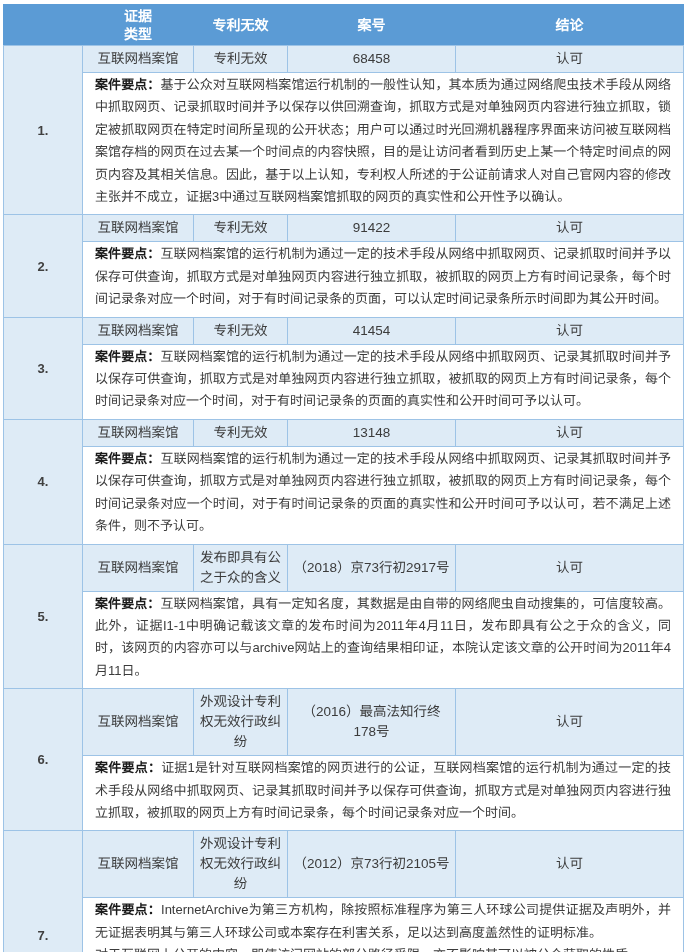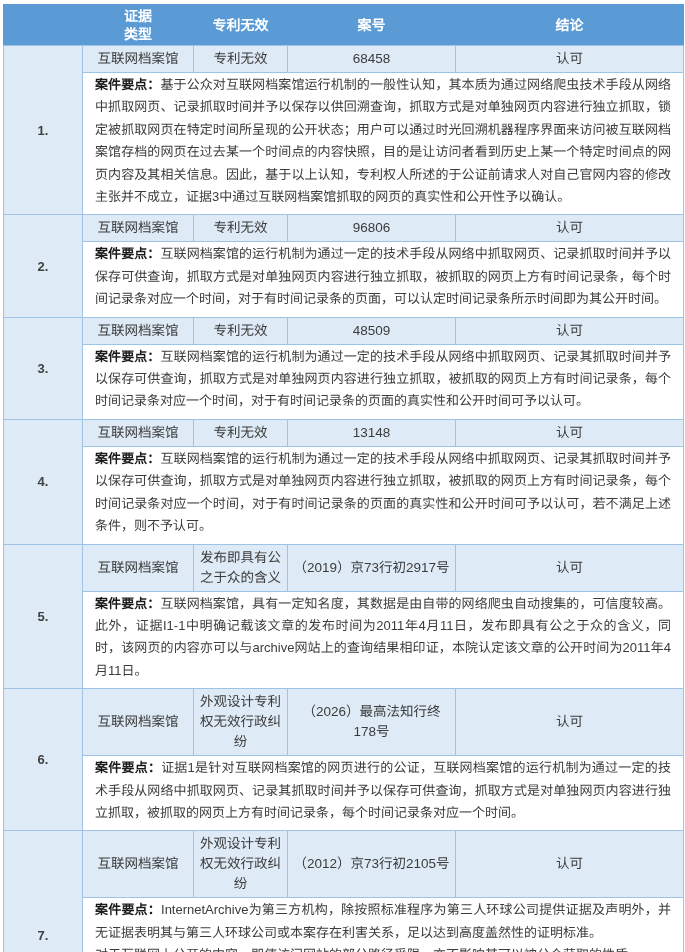--- a/index.html
+++ b/index.html
@@ -107,32 +107,32 @@
         <td class="val">认可</td>
       </tr>
       <tr class="kp">
         <td class="kpcell" colspan="4"><b class="kp-label">案件要点：</b><span class="kp-text">基于公众对互联网档案馆运行机制的一般性认知，其本质为通过网络爬虫技术手段从网络中抓取网页、记录抓取时间并予以保存以供回溯查询，抓取方式是对单独网页内容进行独立抓取，锁定被抓取网页在特定时间所呈现的公开状态；用户可以通过时光回溯机器程序界面来访问被互联网档案馆存档的网页在过去某一个时间点的内容快照，目的是让访问者看到历史上某一个特定时间点的网页内容及其相关信息。因此，基于以上认知，专利权人所述的于公证前请求人对自己官网内容的修改主张并不成立，证据3中通过互联网档案馆抓取的网页的真实性和公开性予以确认。</span></td>
       </tr>
 
       <tr class="info">
         <td class="num" rowspan="2">2.</td>
         <td class="val">互联网档案馆</td>
         <td class="val">专利无效</td>
-        <td class="val">96806</td>
+        <td class="val">91422</td>
         <td class="val">认可</td>
       </tr>
       <tr class="kp">
         <td class="kpcell" colspan="4"><b class="kp-label">案件要点：</b><span class="kp-text">互联网档案馆的运行机制为通过一定的技术手段从网络中抓取网页、记录抓取时间并予以保存可供查询，抓取方式是对单独网页内容进行独立抓取，被抓取的网页上方有时间记录条，每个时间记录条对应一个时间，对于有时间记录条的页面，可以认定时间记录条所示时间即为其公开时间。</span></td>
       </tr>
 
       <tr class="info">
         <td class="num" rowspan="2">3.</td>
         <td class="val">互联网档案馆</td>
         <td class="val">专利无效</td>
-        <td class="val">48509</td>
+        <td class="val">41454</td>
         <td class="val">认可</td>
       </tr>
       <tr class="kp">
         <td class="kpcell" colspan="4"><b class="kp-label">案件要点：</b><span class="kp-text">互联网档案馆的运行机制为通过一定的技术手段从网络中抓取网页、记录其抓取时间并予以保存可供查询，抓取方式是对单独网页内容进行独立抓取，被抓取的网页上方有时间记录条，每个时间记录条对应一个时间，对于有时间记录条的页面的真实性和公开时间可予以认可。</span></td>
       </tr>
 
       <tr class="info">
         <td class="num" rowspan="2">4.</td>
         <td class="val">互联网档案馆</td>
         <td class="val">专利无效</td>
@@ -140,32 +140,32 @@
         <td class="val">认可</td>
       </tr>
       <tr class="kp">
         <td class="kpcell" colspan="4"><b class="kp-label">案件要点：</b><span class="kp-text">互联网档案馆的运行机制为通过一定的技术手段从网络中抓取网页、记录其抓取时间并予以保存可供查询，抓取方式是对单独网页内容进行独立抓取，被抓取的网页上方有时间记录条，每个时间记录条对应一个时间，对于有时间记录条的页面的真实性和公开时间可予以认可，若不满足上述条件，则不予认可。</span></td>
       </tr>
 
       <tr class="info">
         <td class="num" rowspan="2">5.</td>
         <td class="val">互联网档案馆</td>
         <td class="val">发布即具有公之于众的含义</td>
-        <td class="val">（2019）京73行初2917号</td>
+        <td class="val">（2018）京73行初2917号</td>
         <td class="val">认可</td>
       </tr>
       <tr class="kp">
         <td class="kpcell" colspan="4"><b class="kp-label">案件要点：</b><span class="kp-text">互联网档案馆，具有一定知名度，其数据是由自带的网络爬虫自动搜集的，可信度较高。此外，证据I1-1中明确记载该文章的发布时间为2011年4月11日，发布即具有公之于众的含义，同时，该网页的内容亦可以与archive网站上的查询结果相印证，本院认定该文章的公开时间为2011年4月11日。</span></td>
       </tr>
 
       <tr class="info">
         <td class="num" rowspan="2">6.</td>
         <td class="val">互联网档案馆</td>
         <td class="val">外观设计专利权无效行政纠纷</td>
-        <td class="val">（2026）最高法知行终178号</td>
+        <td class="val">（2016）最高法知行终178号</td>
         <td class="val">认可</td>
       </tr>
       <tr class="kp">
         <td class="kpcell" colspan="4"><b class="kp-label">案件要点：</b><span class="kp-text">证据1是针对互联网档案馆的网页进行的公证，互联网档案馆的运行机制为通过一定的技术手段从网络中抓取网页、记录其抓取时间并予以保存可供查询，抓取方式是对单独网页内容进行独立抓取，被抓取的网页上方有时间记录条，每个时间记录条对应一个时间。</span></td>
       </tr>
 
       <tr class="info">
         <td class="num" rowspan="2">7.</td>
         <td class="val">互联网档案馆</td>
         <td class="val">外观设计专利权无效行政纠纷</td>

